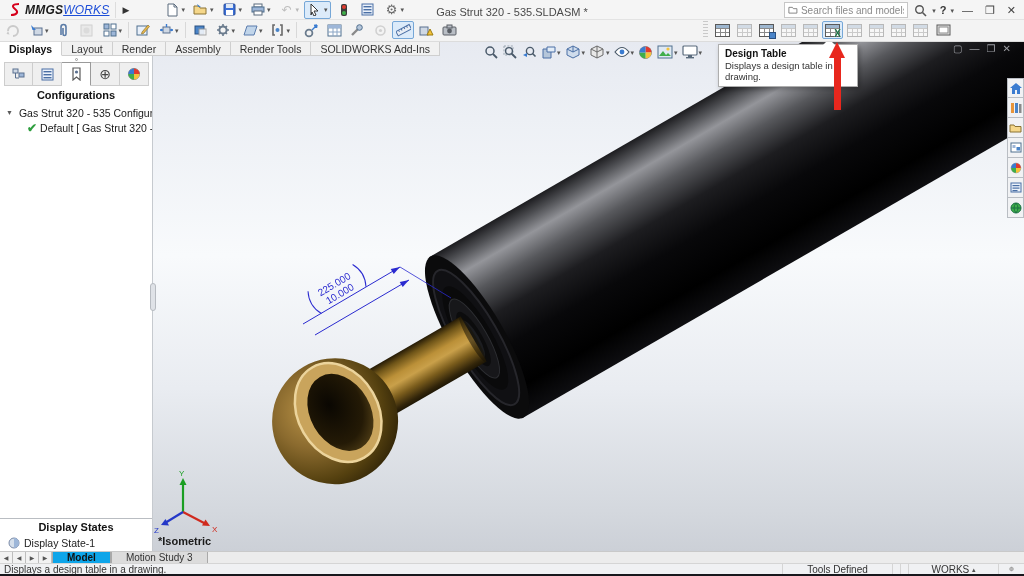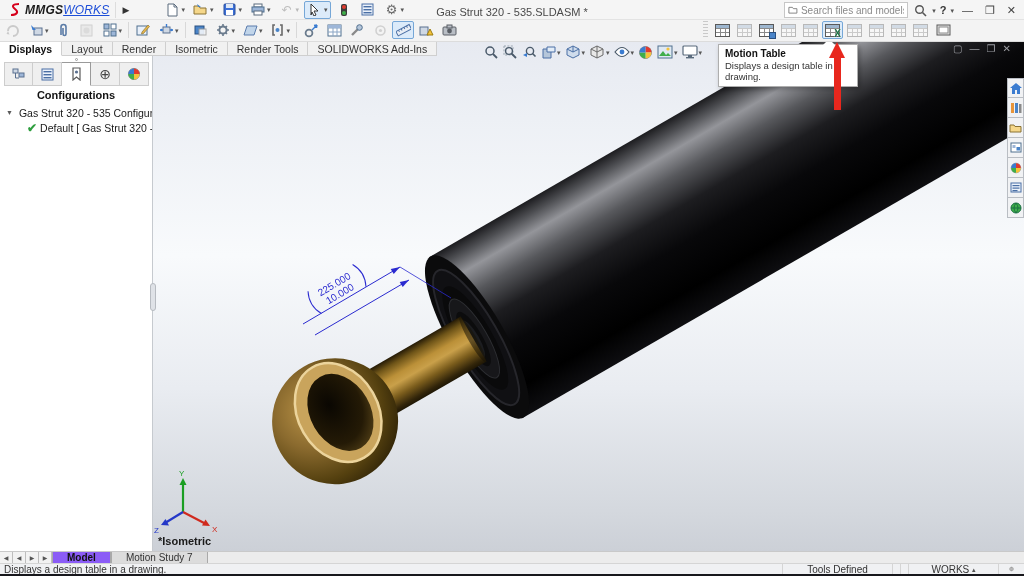--- a/index.html
+++ b/index.html
@@ -86,21 +86,21 @@
   .redarrow .head { width:0; height:0; margin:0 auto; border-left:8px solid transparent; border-right:8px solid transparent; border-bottom:16px solid #e8271d; }
   .redarrow .shaft { width:7px; height:52px; margin:0 auto; background:#e8271d; }
 
   .splitter { position:absolute; left:150px; top:283px; width:6px; height:28px; background:#dfe2e7; border:1px solid #b7bbc1; border-radius:3px; z-index:25; }
 
   
   .bottombar { position:absolute; left:0; top:551px; width:1024px; height:12px; background:#ececec; border-top:1px solid #c9c9c9; display:flex; align-items:stretch; }
   .navbtns { display:flex; }
   .navbtn { width:13px; display:flex; align-items:center; justify-content:center; font-size:6px; color:#555; background:#f2f2f2; border-right:1px solid #bdbdbd; }
   .btab { padding:0 14px; display:flex; align-items:center; font-size:10px; border-right:1px solid #a9a9a9; border-left:1px solid #a9a9a9; }
-  .btab.active { background:#8b5cf6; font-weight:bold; color:#111; }
+  .btab.active { background:#0ea5e9; font-weight:bold; color:#111; }
   .btab.idle { background:#dcdcdc; color:#333; }
 
   
   .statusbar { position:absolute; left:0; top:563px; width:1024px; height:11px; background:#f0f1f3; border-top:1px solid #d5d5d5; display:flex; align-items:center; font-size:10px; color:#333; }
   .st-msg { padding-left:4px; flex:1; }
   .st-cell { border-left:1px solid #d5d5d5; height:100%; display:flex; align-items:center; justify-content:center; padding:0 10px; }
   .darkstrip { position:absolute; left:0; top:574px; width:1024px; height:2px; background:#17171c; }
 </style>
 </head>
 <body>
@@ -643,35 +643,35 @@
       <div class="tpbtn">
           <svg width="12" height="12" viewBox="0 0 12 12">
             <circle cx="6" cy="6" r="5" fill="#3fae4a" stroke="#1d7044"></circle>
             <path d="M1 6 h10 M6 1 a8 8 0 0 1 0 10 M6 1 a8 8 0 0 0 0 10" stroke="#1d7044" fill="none"></path>
           </svg>
         </div>
     </div>
 
     <div class="tooltip">
       <div class="ttnotch"></div>
-      <div class="tt1">Motion Table</div>
+      <div class="tt1">Design Table</div>
       <div class="tt2">Displays a design table in a drawing.</div>
     </div>
 
     <div class="redarrow">
       <div class="head"></div>
       <div class="shaft"></div>
     </div>
   </div>
 
   <div class="ribbontabs">
     <div class="rtab active">Displays</div>
     <div class="rtab">Layout</div>
     <div class="rtab">Render</div>
-    <div class="rtab">Isometric</div>
+    <div class="rtab">Assembly</div>
     <div class="rtab">Render Tools</div>
     <div class="rtab">SOLIDWORKS Add-Ins</div>
   </div>
 
   <div class="leftpanel">
     <div class="pgrip">
         <i></i>
       </div>
     <div class="ptabs">
       <div class="ptab">
@@ -721,33 +721,41 @@
       <div class="trow child">
         <svg width="11" height="10" viewBox="0 0 11 10">
             <path d="M1 1 v8 M1 5 h4" stroke="#8a8a8a" stroke-width="1.4" fill="none"></path>
             <rect x="5" y="3" width="5" height="4" fill="#d9d9d9" stroke="#8a8a8a"></rect>
           </svg>
         <span style="color:#2e9e3e;font-size:12px;font-weight:bold">✔</span>
         <span>Default [ Gas Strut 320 - 535</span>
       </div>
     </div>
     <div class="spacer"></div>
+    <div class="dshead">Display States</div>
+    <div class="dsrow">
+      <svg width="12" height="12" viewBox="0 0 12 12">
+          <circle cx="6" cy="6" r="5" fill="#d5dfeb" stroke="#7a8aa8"></circle>
+          <path d="M6 1 a5 5 0 0 1 0 10" fill="#9db6d8"></path>
+        </svg>
+      <span>Display State-1</span>
+    </div>
   </div>
 
   <div class="splitter"></div>
 
   <div class="bottombar">
     <div class="navbtns">
       <div class="navbtn">◀</div>
       <div class="navbtn">◀</div>
       <div class="navbtn">▶</div>
       <div class="navbtn">▶</div>
     </div>
     <div class="btab active">Model</div>
-    <div class="btab idle">Motion Study 7</div>
+    <div class="btab idle">Motion Study 3</div>
   </div>
 
   <div class="statusbar">
     <div class="st-msg">Displays a design table in a drawing.</div>
     <div class="st-cell" style="width:110px">Tools Defined</div>
     <div class="st-cell" style="width:8px;padding:0"></div>
     <div class="st-cell" style="width:8px;padding:0"></div>
     <div class="st-cell" style="width:90px">
       <span>WORKS</span>&nbsp;<span class="caret">▴</span>
     </div>

